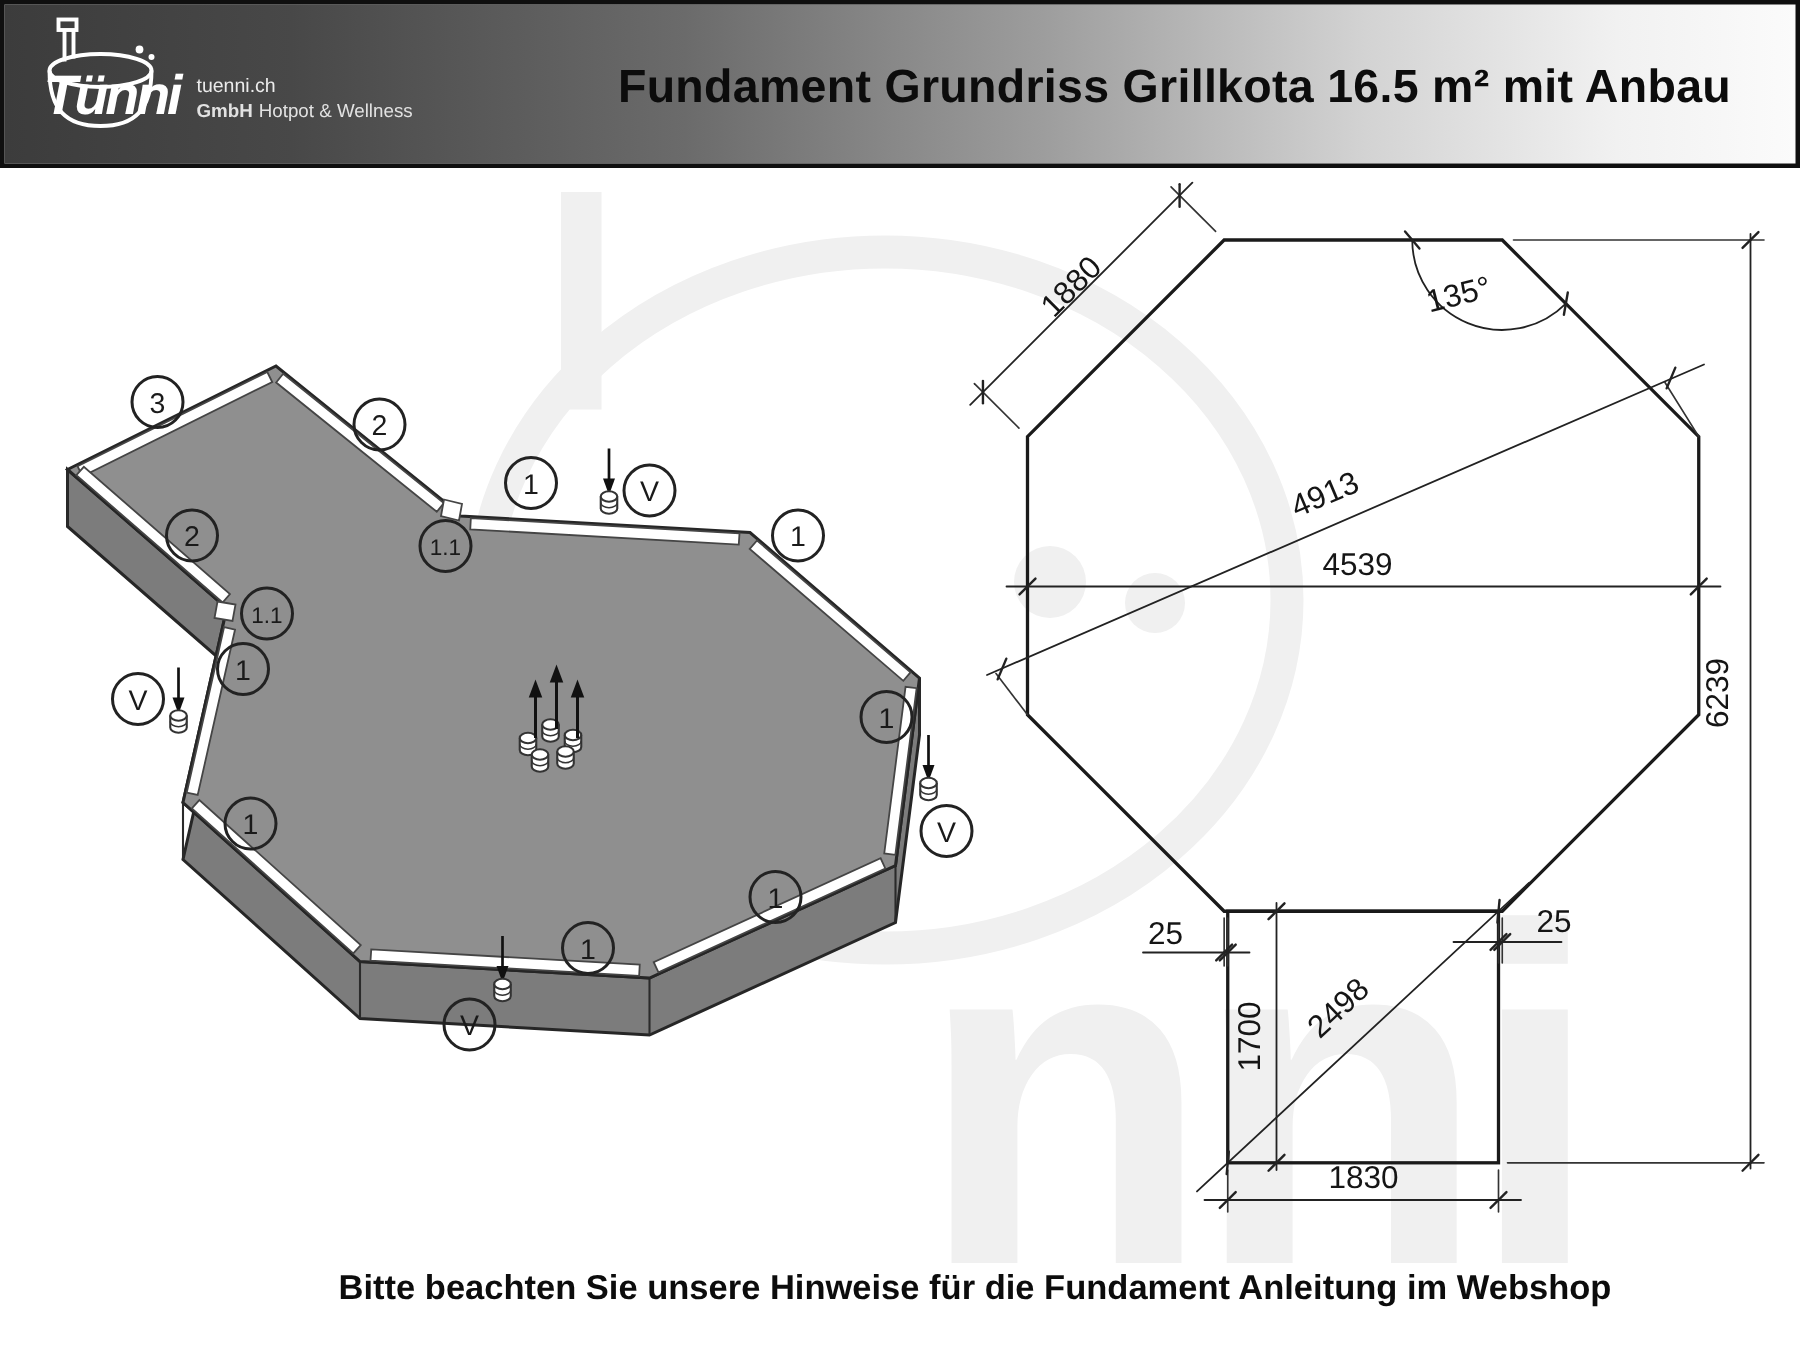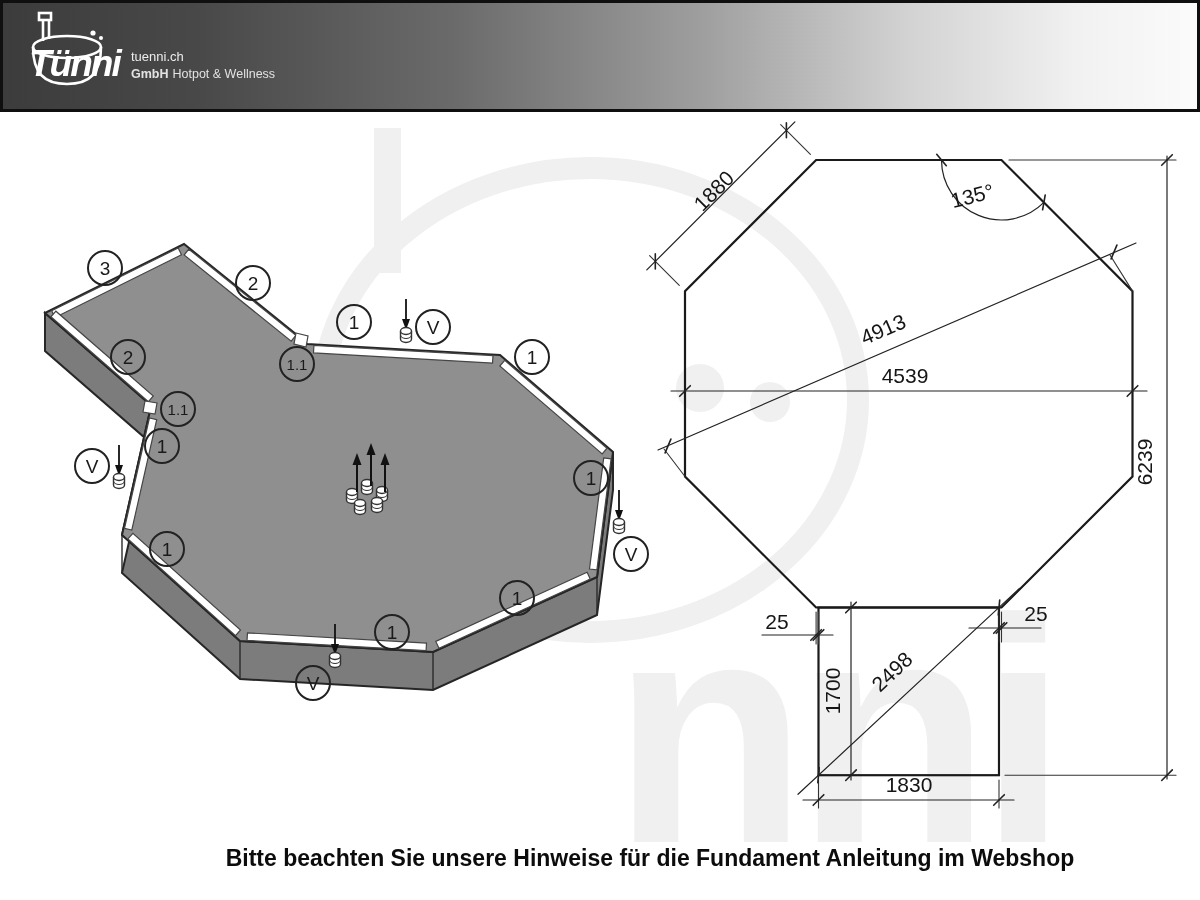--- a/index.html
+++ b/index.html
@@ -261,17 +261,18 @@
       <line x1="34" y1="11" x2="34" y2="30"></line>
       <ellipse cx="52" cy="38" rx="34" ry="11"></ellipse>
       <path d="M18,38 C18,64 29,75 52,75 C75,75 86,64 86,38"></path>
     </g>
     <circle cx="78" cy="24" r="2.6" fill="#fff"></circle>
     <circle cx="86" cy="29" r="2" fill="#fff"></circle>
     <text x="14" y="67" font-size="37" font-weight="bold" font-style="italic" fill="#fff" letter-spacing="-2">Tünni</text>
     <text x="116" y="52" font-size="13" fill="#ececec">tuenni.ch</text>
     <text x="116" y="69" font-size="12.5" fill="#e2e2e2"><tspan font-weight="bold">GmbH</tspan><tspan dx="4">Hotpot &amp; Wellness</tspan></text>
   </svg>
+  <div class="hdr-title">Fundament Grundriss Grillkota 16.5 m² mit Anbau</div>
 </div>
 
 <div class="footer-note">Bitte beachten Sie unsere Hinweise für die Fundament Anleitung im Webshop</div>
 
 </div>
 
 </body></html>

